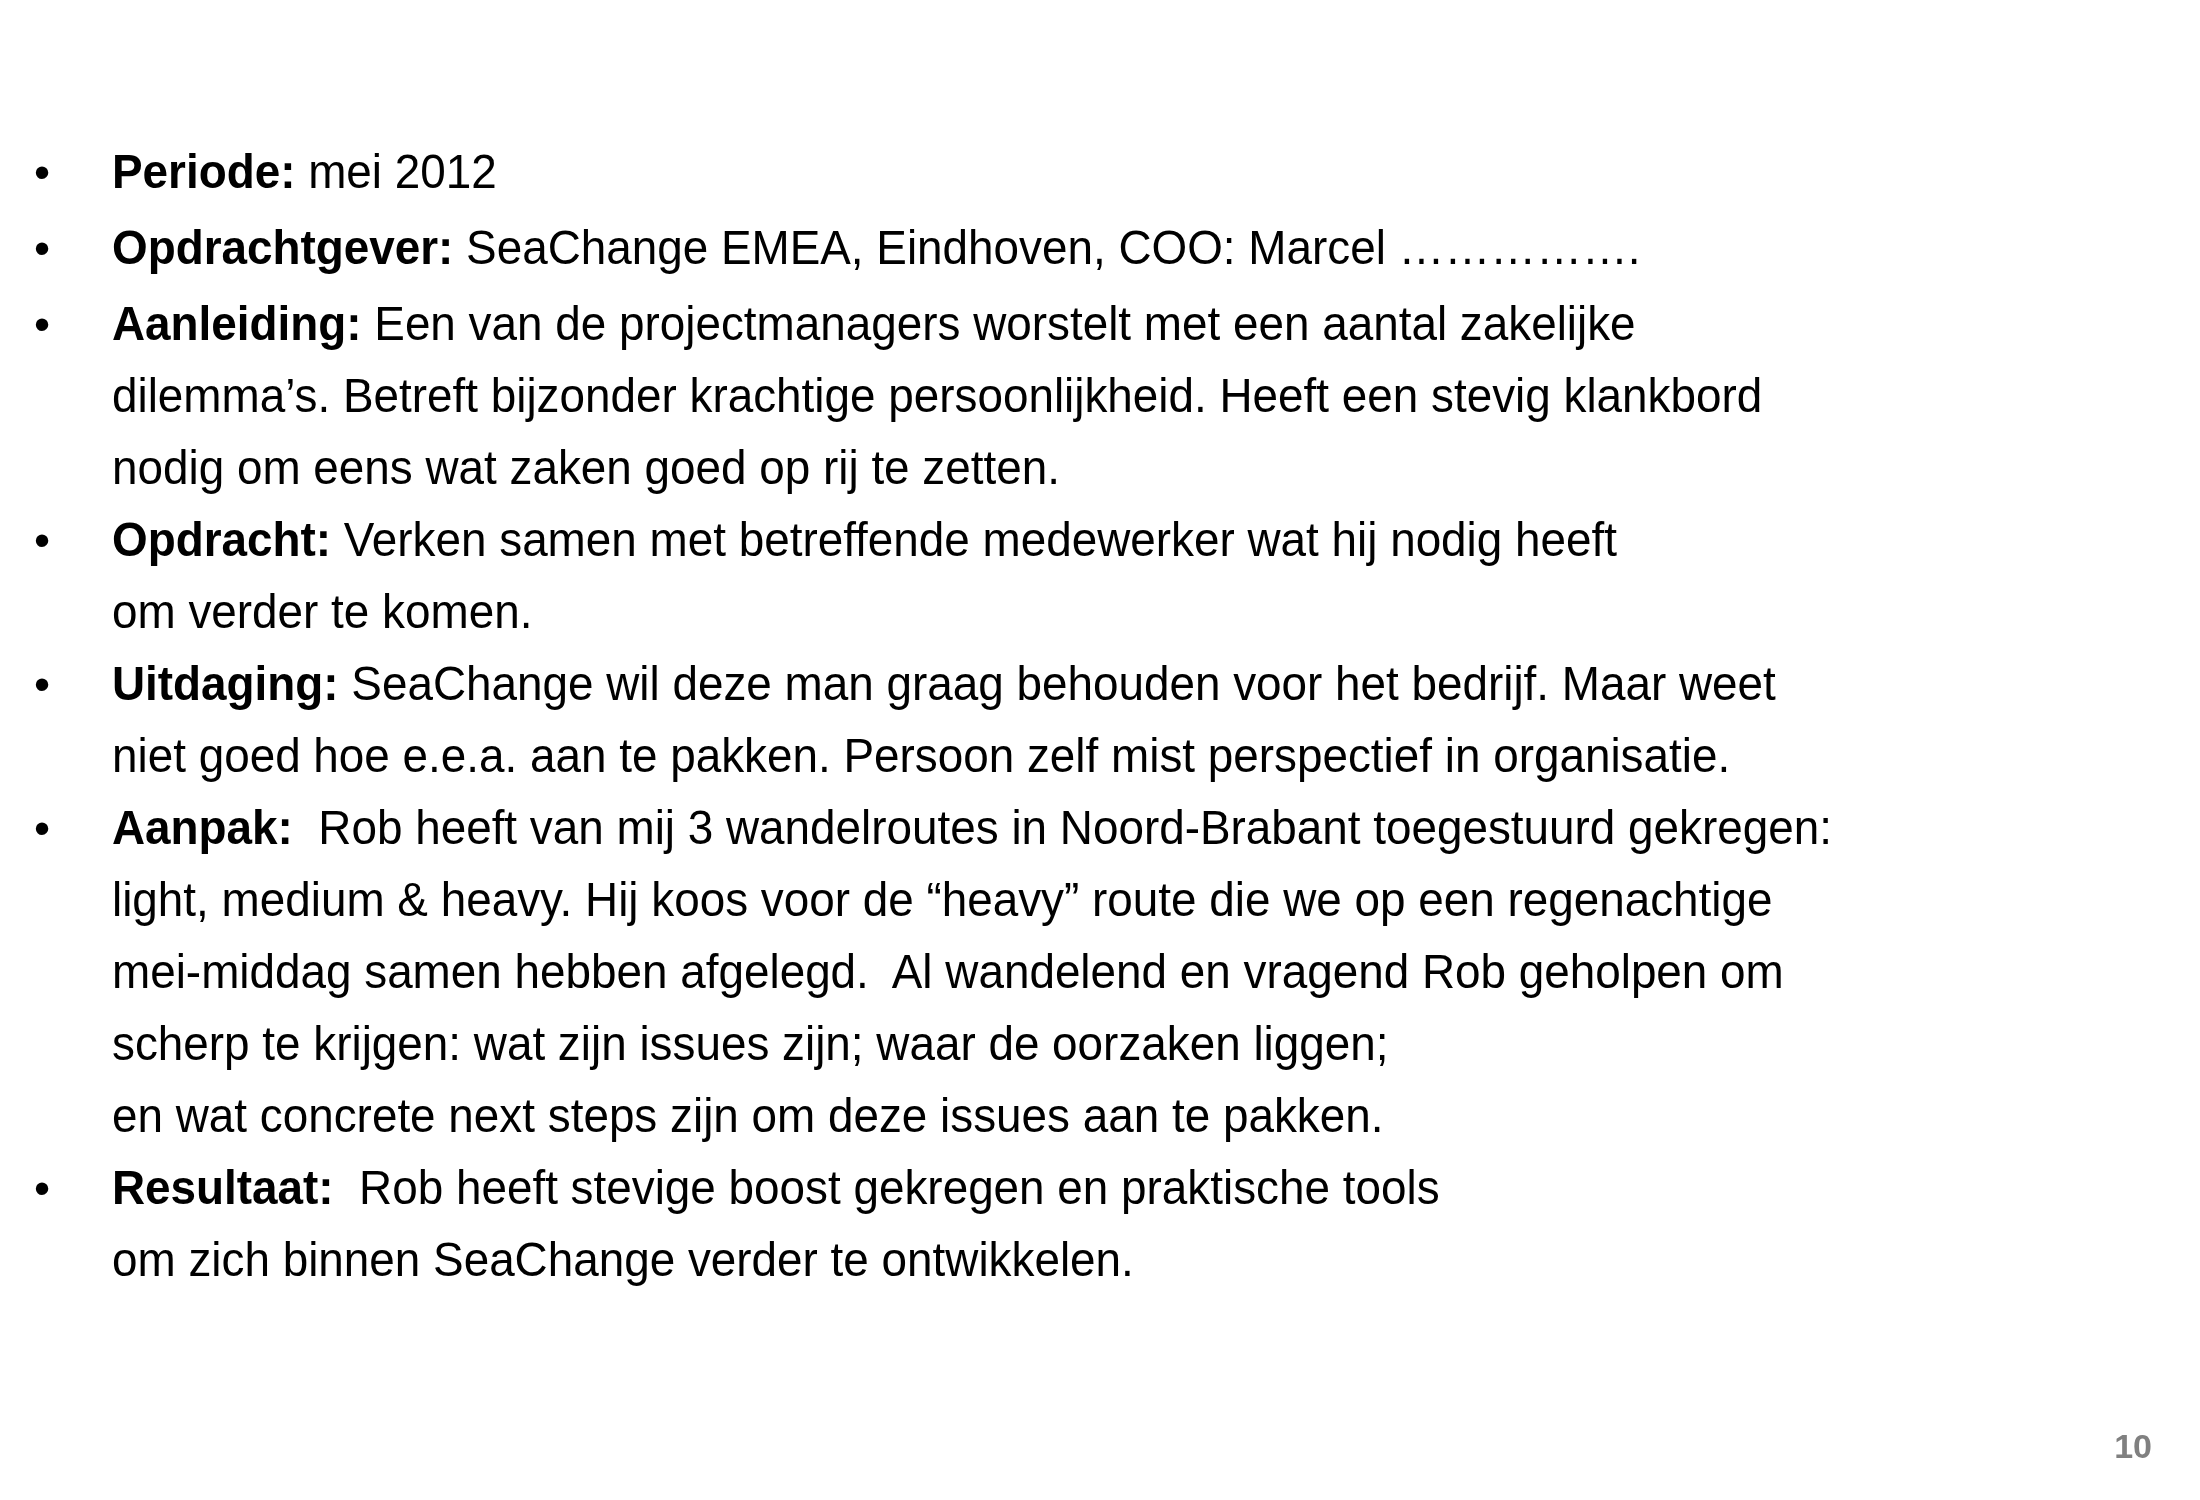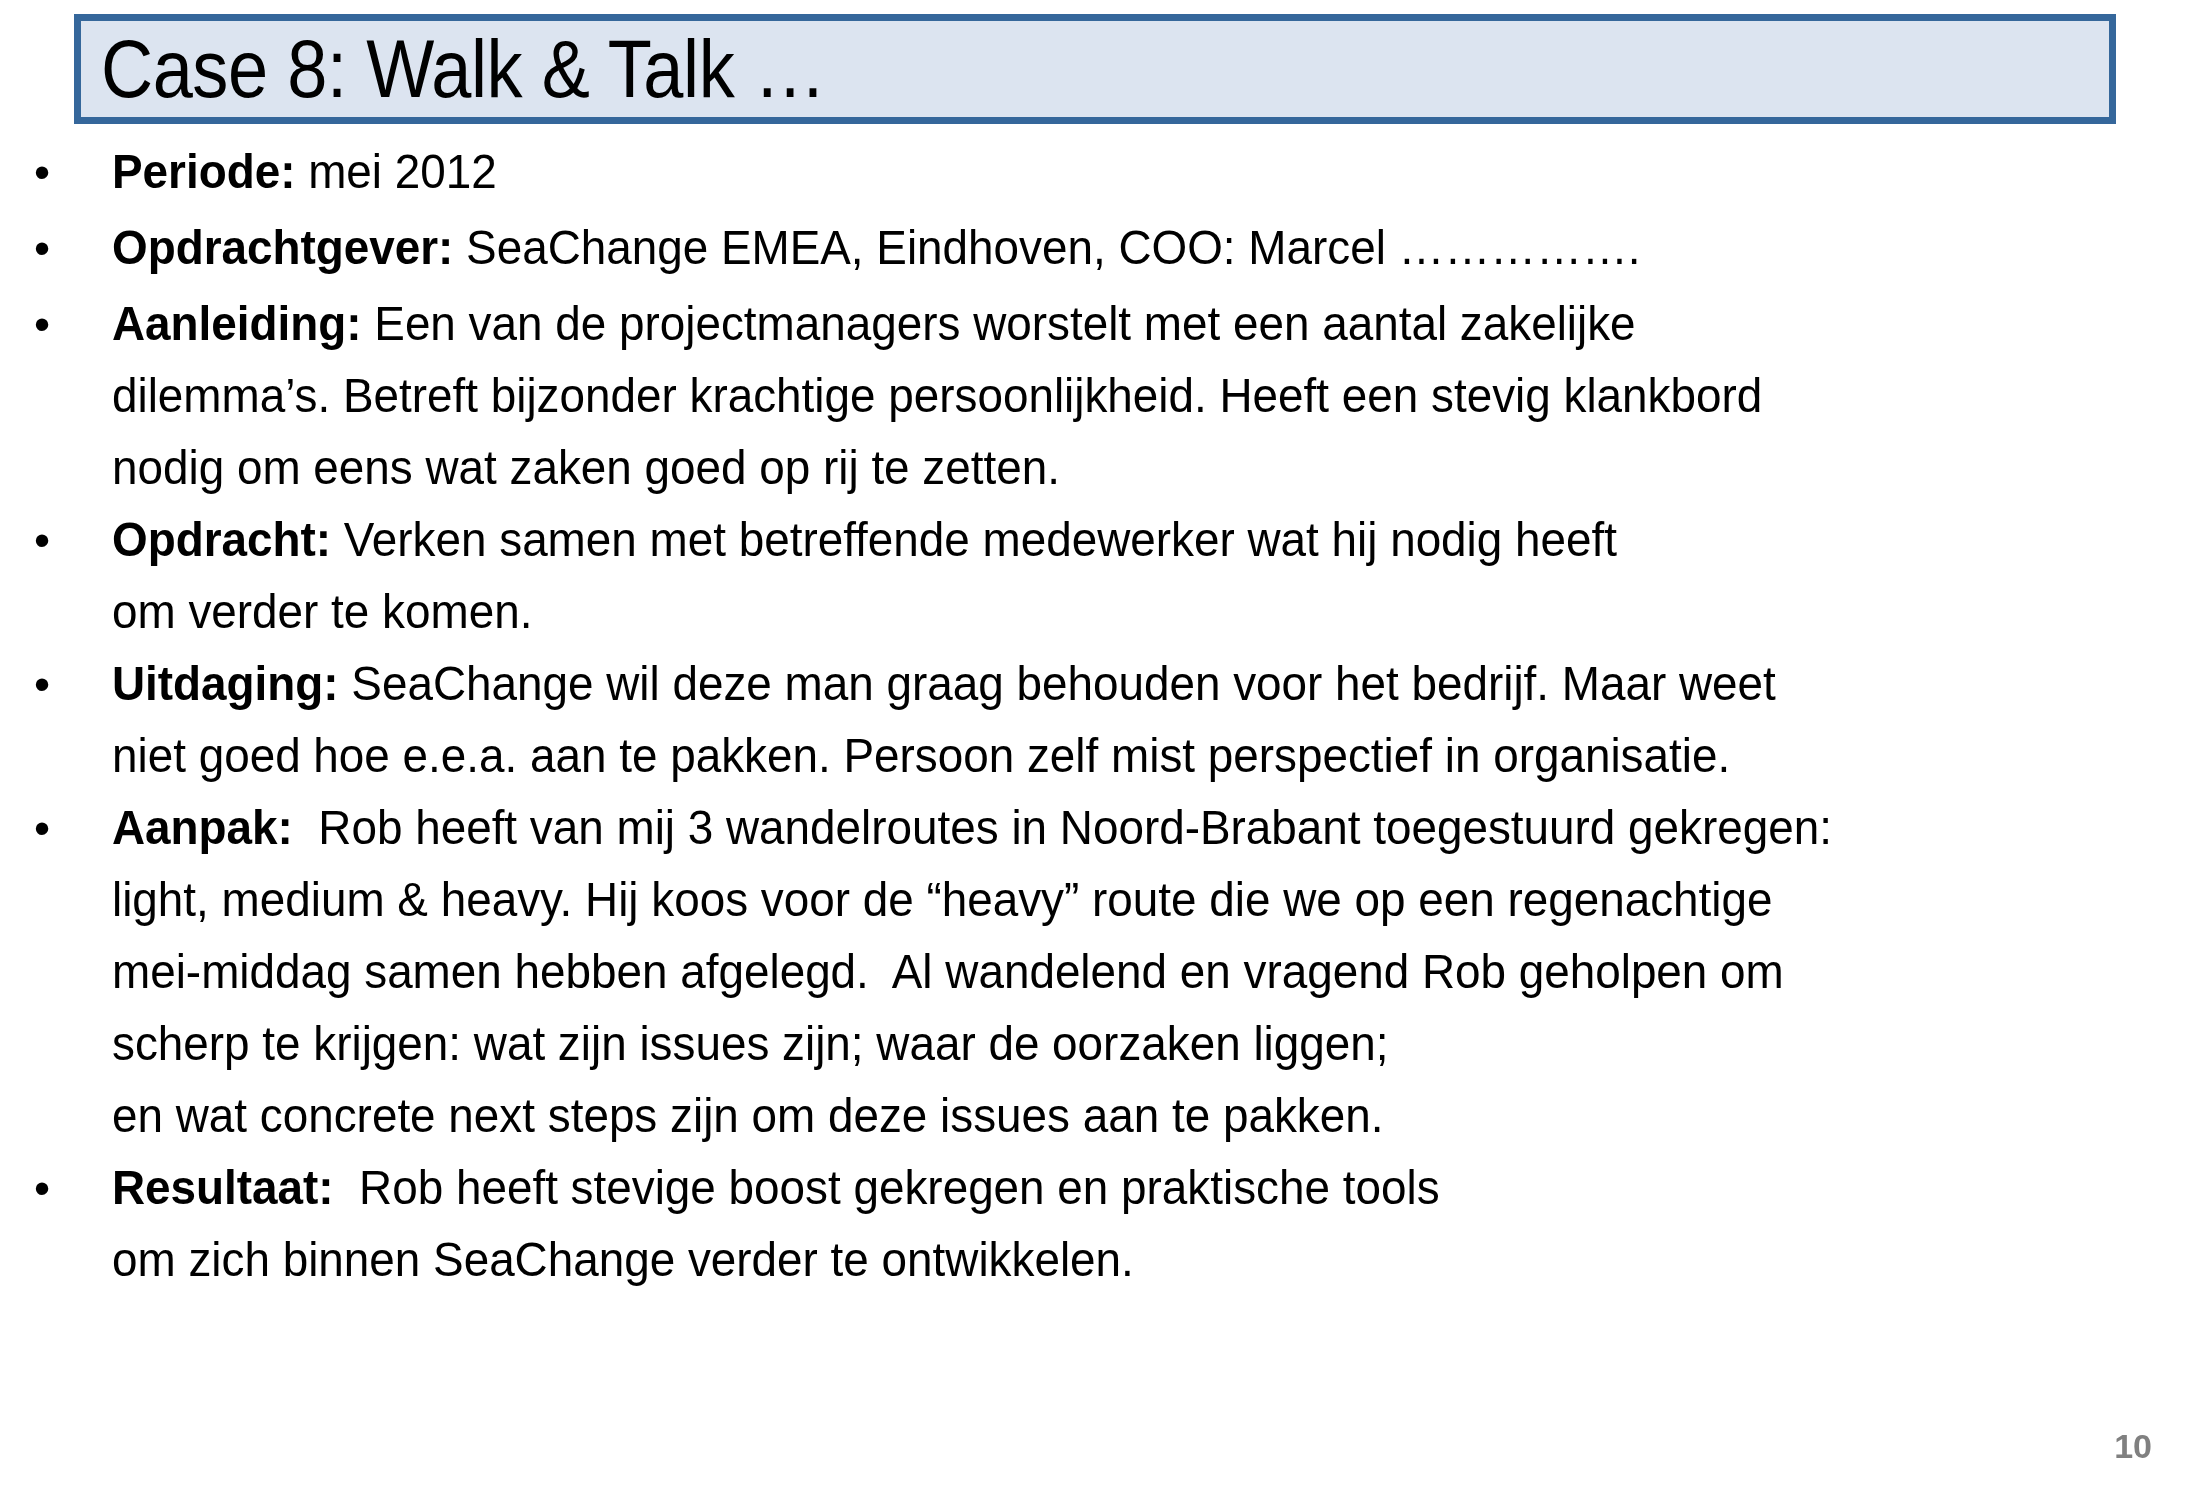--- a/index.html
+++ b/index.html
@@ -92,23 +92,20 @@
     font-weight: 700;
     color: #808080;
     text-align: right;
   }
 </style>
 </head>
 <body>
 
 <div class="slide">
 
-  <div class="title-box">
-    <div class="title-text">Case 8: Walk &amp; Talk …</div>
-  </div>
 
   <div class="body">
 
     <div class="bullet-row">
       <span class="bullet-dot">•</span>
       <div class="bullet-body">
         <div class="bullet-line"><span class="lbl">Periode:</span><span> mei 2012</span></div>
       </div>
     </div>
 

